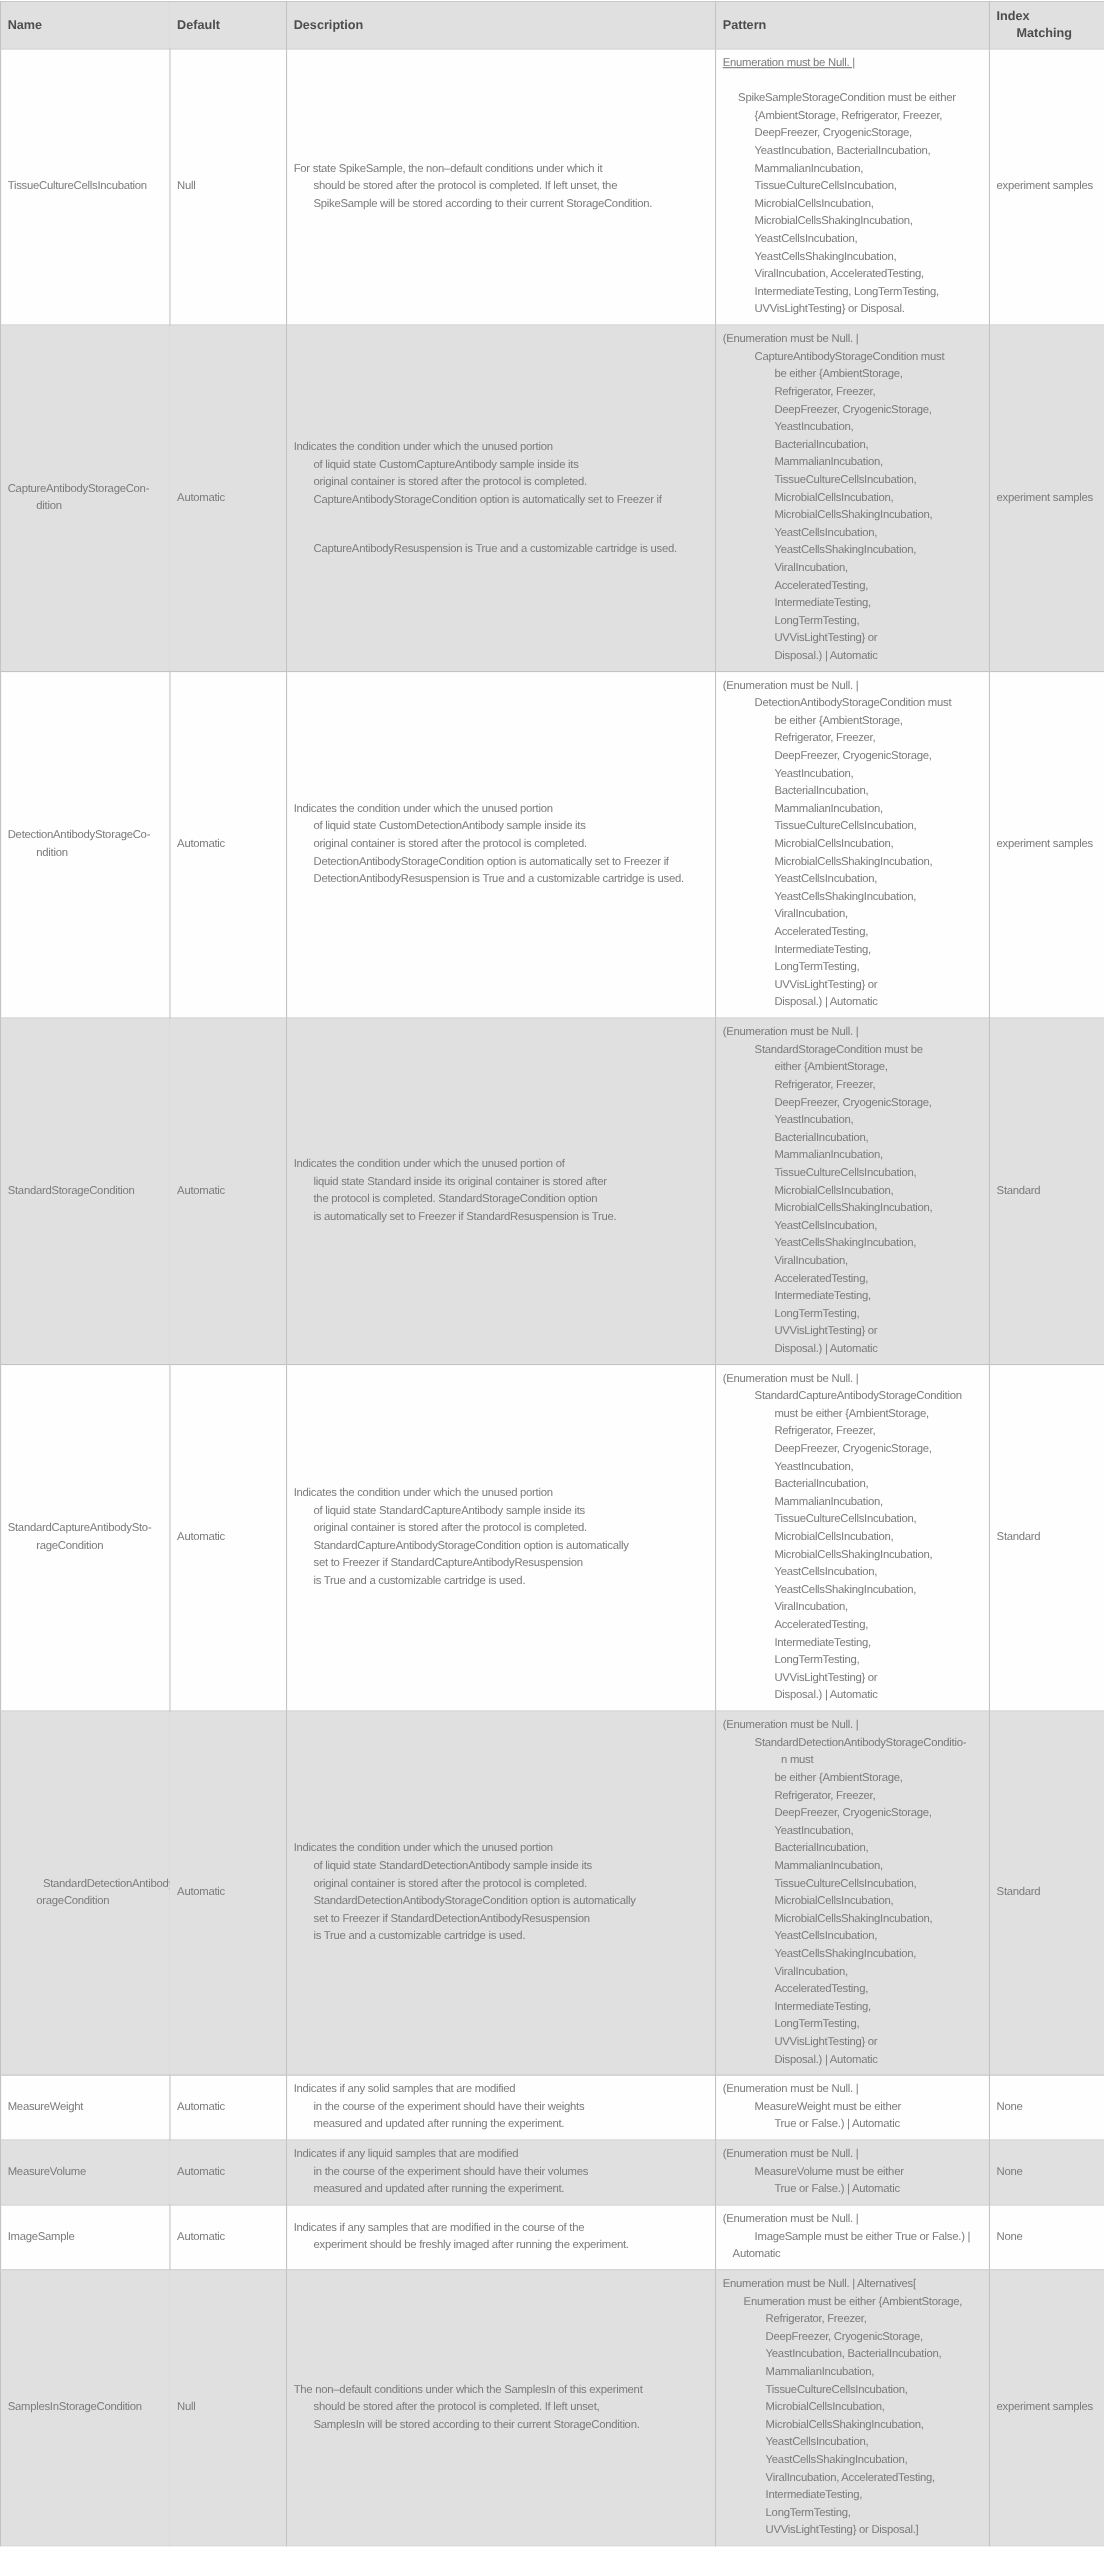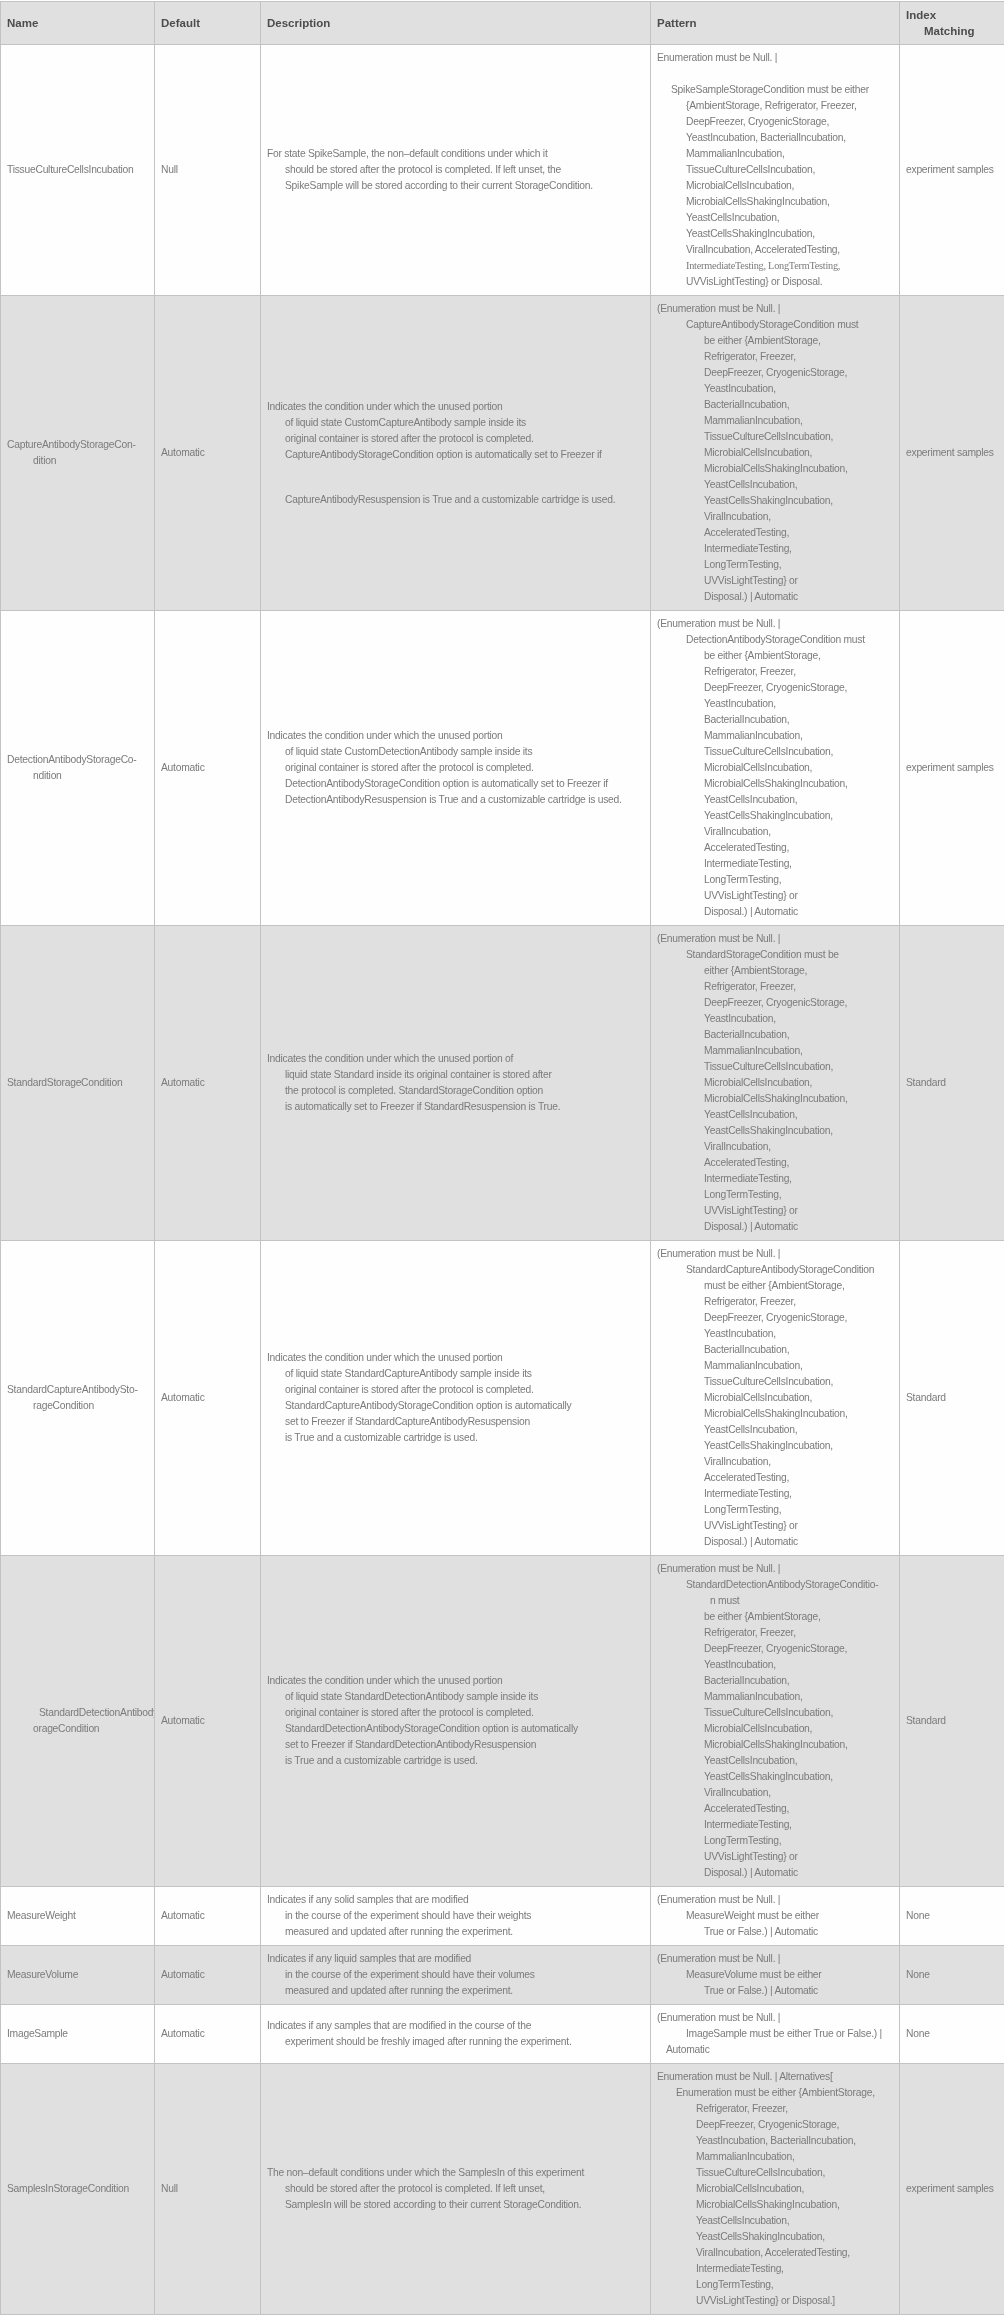--- a/index.html
+++ b/index.html
@@ -83,33 +83,33 @@
         </td>
         <td>
           <div class="cell-line" style="padding-left: 0px;">Null</div>
         </td>
         <td>
           <div class="cell-line" style="padding-left: 0px;">For state SpikeSample, the non–default conditions under which it</div>
           <div class="cell-line" style="padding-left: 18px;">should be stored after the protocol is completed. If left unset, the</div>
           <div class="cell-line" style="padding-left: 18px;">SpikeSample will be stored according to their current StorageCondition.</div>
         </td>
         <td>
-          <div class="cell-line" style="padding-left: 0px;">Enumeration must be Null.  |</div>
+          <div class="cell-line" style="padding-left: 0px; text-decoration: underline;">Enumeration must be Null.  |</div>
           <div class="cell-line" style="padding-left: 14px; margin-top: 16px;">SpikeSampleStorageCondition must be either</div>
           <div class="cell-line" style="padding-left: 29px;">{AmbientStorage, Refrigerator, Freezer,</div>
           <div class="cell-line" style="padding-left: 29px;">DeepFreezer, CryogenicStorage,</div>
           <div class="cell-line" style="padding-left: 29px;">YeastIncubation, BacterialIncubation,</div>
           <div class="cell-line" style="padding-left: 29px;">MammalianIncubation,</div>
           <div class="cell-line" style="padding-left: 29px;">TissueCultureCellsIncubation,</div>
           <div class="cell-line" style="padding-left: 29px;">MicrobialCellsIncubation,</div>
           <div class="cell-line" style="padding-left: 29px;">MicrobialCellsShakingIncubation,</div>
           <div class="cell-line" style="padding-left: 29px;">YeastCellsIncubation,</div>
           <div class="cell-line" style="padding-left: 29px;">YeastCellsShakingIncubation,</div>
           <div class="cell-line" style="padding-left: 29px;">ViralIncubation, AcceleratedTesting,</div>
-          <div class="cell-line" style="padding-left: 29px; font-family: Liberation Serif, serif;">IntermediateTesting, LongTermTesting,</div>
+          <div class="cell-line" style="padding-left: 29px;">IntermediateTesting, LongTermTesting,</div>
           <div class="cell-line" style="padding-left: 29px;">UVVisLightTesting} or Disposal.</div>
         </td>
         <td>
           <div class="cell-line" style="padding-left: 0px;">experiment samples</div>
         </td>
       </tr>
       <tr class="shaded">
         <td>
           <div class="cell-line" style="padding-left: 0px;">CaptureAntibodyStorageCon-</div>
           <div class="cell-line" style="padding-left: 26px;">dition</div>

